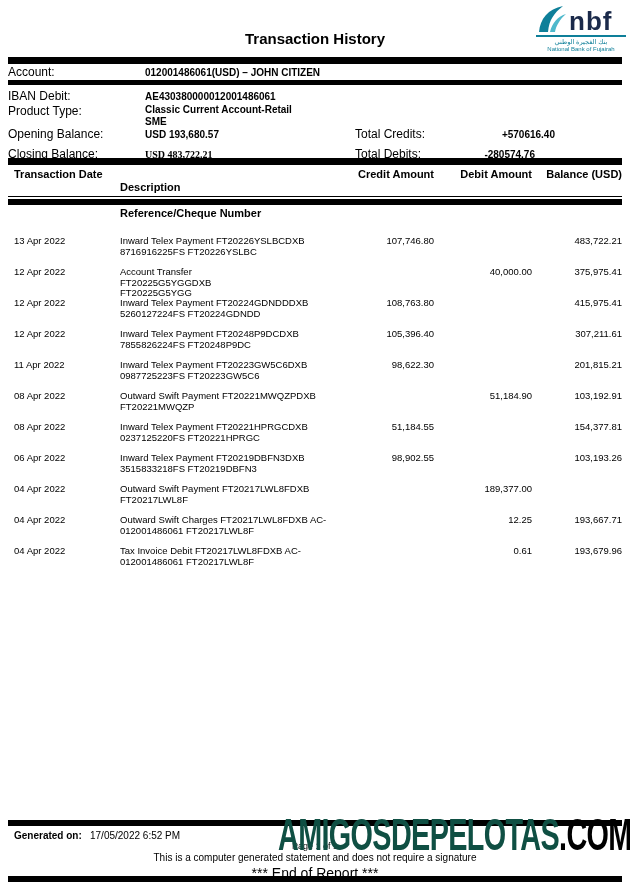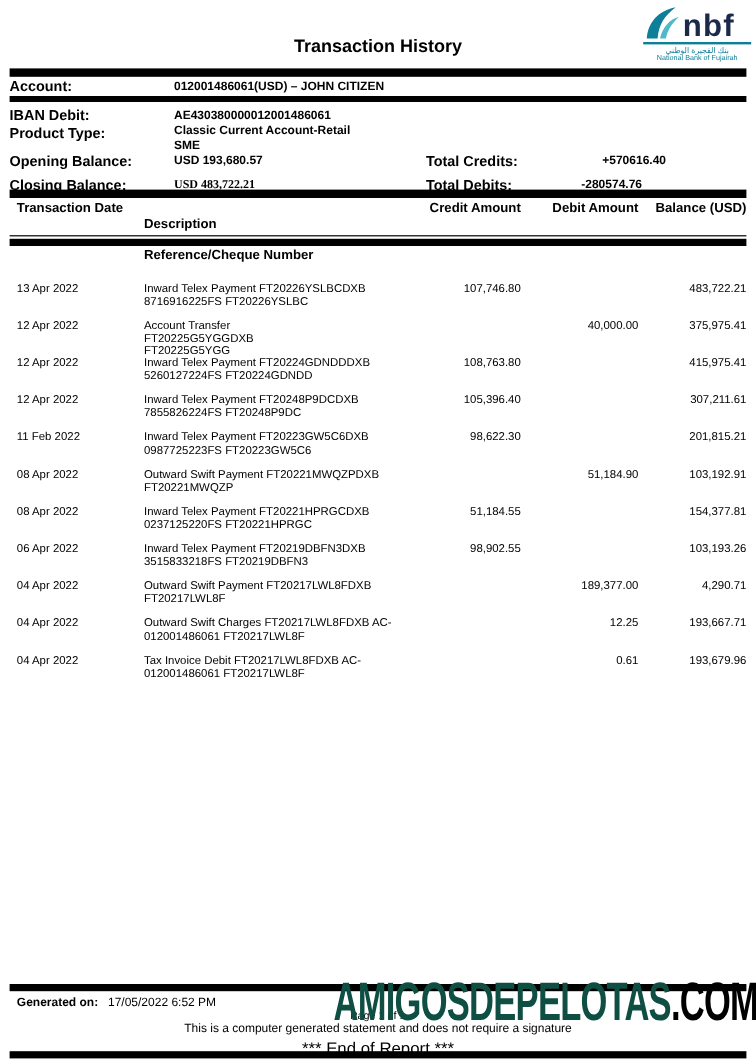--- a/index.html
+++ b/index.html
@@ -23,21 +23,21 @@
   
   .logo { position:absolute; top:5px; right:4px; width:90px; }
   .logo-top { display:flex; align-items:flex-end; gap:3px; }
   .logo-brand { font-size:26px; line-height:24px; font-weight:bold;
     color:var(--brand-navy,#1b2a4a); letter-spacing:1px; }
   .logo-rule { margin-top:2px; height:2px; background:var(--accent,#0e7f99); }
   .logo-ar { margin-top:1px; text-align:center; font-size:6.5px; color:var(--accent,#0e7f99); }
   .logo-en { text-align:center; font-size:6px; color:var(--accent,#0e7f99); }
 
   
-  .info-label { position:absolute; font-size:12px; font-weight:bold; }
+  .info-label { position:absolute; font-size:12px; font-weight:normal; }
   .info-value { position:absolute; font-size:10px; font-weight:bold; line-height:1.2;
     white-space:pre-line; }
   #lbl-account { top:65px; left:8px; }   #val-account { top:67px; left:145px; }
   #lbl-iban    { top:89px; left:8px; }   #val-iban    { top:91px; left:145px; }
   #lbl-product { top:104px; left:8px; }  #val-product { top:104px; left:145px; width:180px; }
   #lbl-opening { top:127px; left:8px; }  #val-opening { top:129px; left:145px; }
   #lbl-closing { top:147px; left:8px; }  #val-closing { top:149px; left:145px;font-family:Liberation Serif, serif; }
   #lbl-credits { top:127px; left:355px; } #val-credits { top:129px; left:420px; width:135px; text-align:right; }
   #lbl-debits  { top:147px; left:355px; } #val-debits  { top:149px; left:420px; width:115px; text-align:right; }
 
@@ -159,21 +159,21 @@
     <div class="txn-row grid">
       <div class="col-date">12 Apr 2022</div>
       <div class="col-desc">Inward Telex Payment FT20248P9DCDXB
 7855826224FS FT20248P9DC</div>
       <div class="col-credit">105,396.40</div>
       <div class="col-debit"></div>
       <div class="col-balance">307,211.61</div>
     </div>
 
     <div class="txn-row grid">
-      <div class="col-date">11 Feb 2022</div>
+      <div class="col-date">11 Apr 2022</div>
       <div class="col-desc">Inward Telex Payment FT20223GW5C6DXB
 0987725223FS FT20223GW5C6</div>
       <div class="col-credit">98,622.30</div>
       <div class="col-debit"></div>
       <div class="col-balance">201,815.21</div>
     </div>
 
     <div class="txn-row grid">
       <div class="col-date">08 Apr 2022</div>
       <div class="col-desc">Outward Swift Payment FT20221MWQZPDXB
@@ -200,21 +200,20 @@
       <div class="col-debit"></div>
       <div class="col-balance">103,193.26</div>
     </div>
 
     <div class="txn-row grid">
       <div class="col-date">04 Apr 2022</div>
       <div class="col-desc">Outward Swift Payment FT20217LWL8FDXB
 FT20217LWL8F</div>
       <div class="col-credit"></div>
       <div class="col-debit">189,377.00</div>
-      <div class="col-balance">4,290.71</div>
     </div>
 
     <div class="txn-row grid">
       <div class="col-date">04 Apr 2022</div>
       <div class="col-desc">Outward Swift Charges FT20217LWL8FDXB AC-
 012001486061 FT20217LWL8F</div>
       <div class="col-credit"></div>
       <div class="col-debit">12.25</div>
       <div class="col-balance">193,667.71</div>
     </div>

